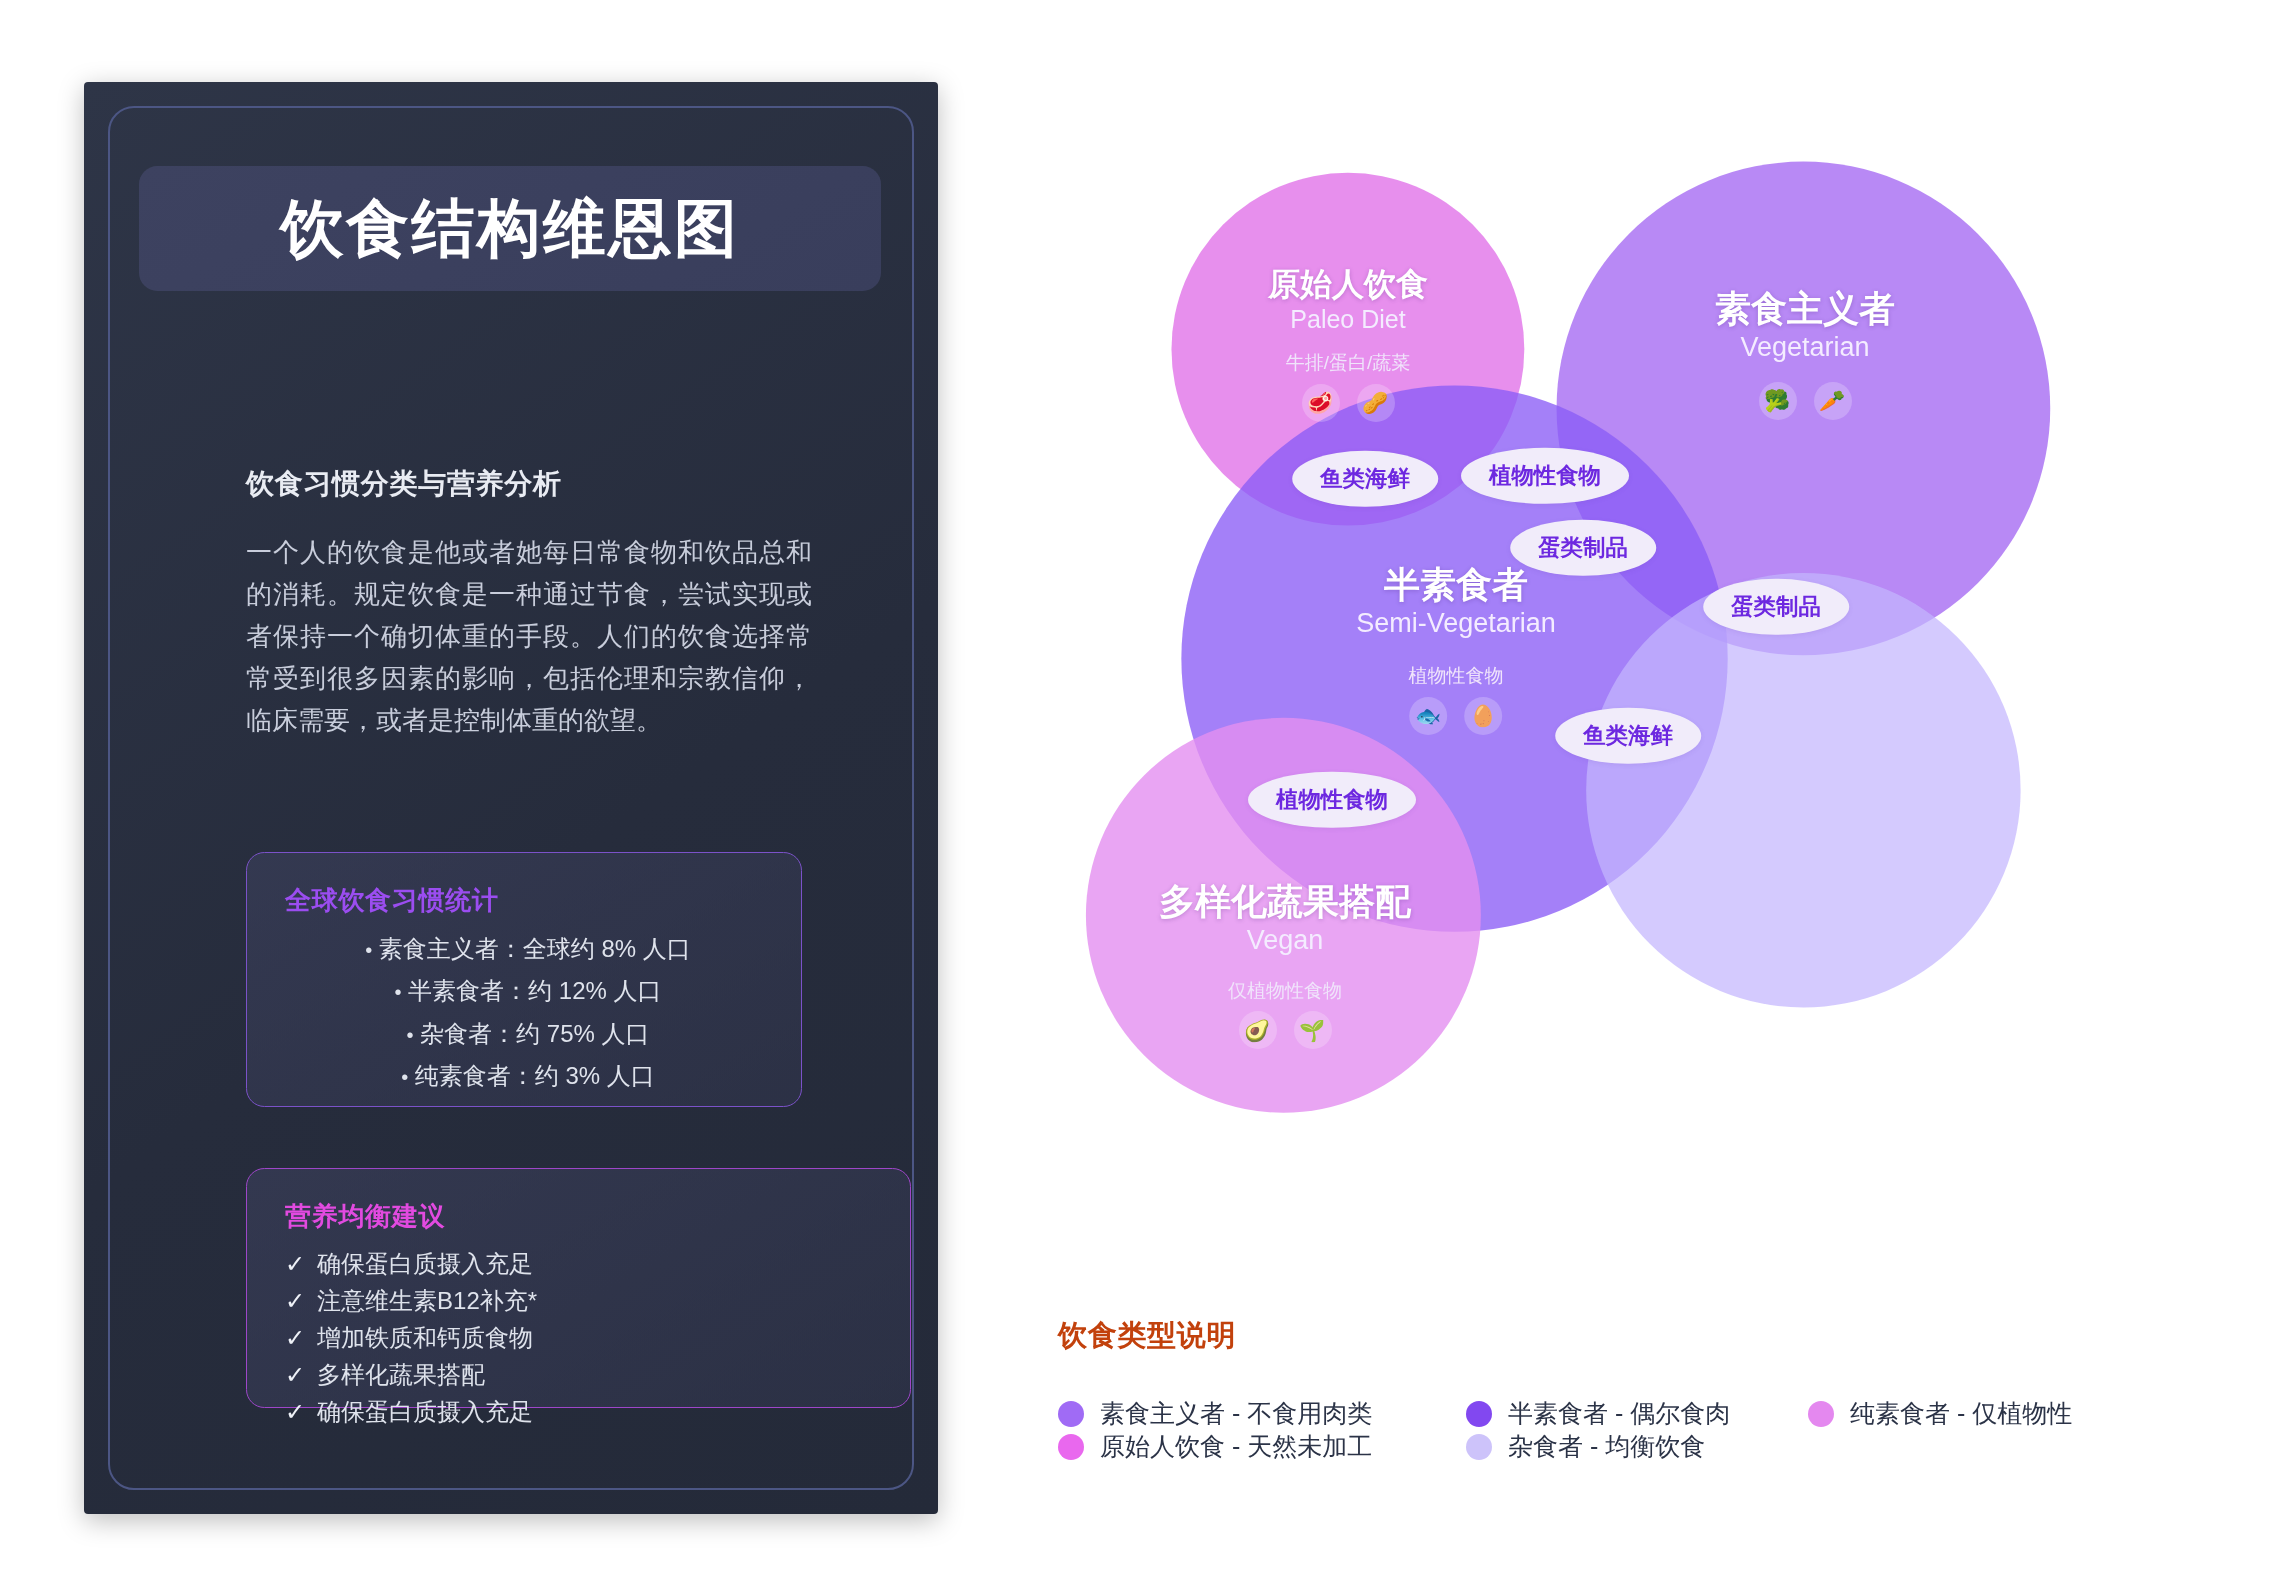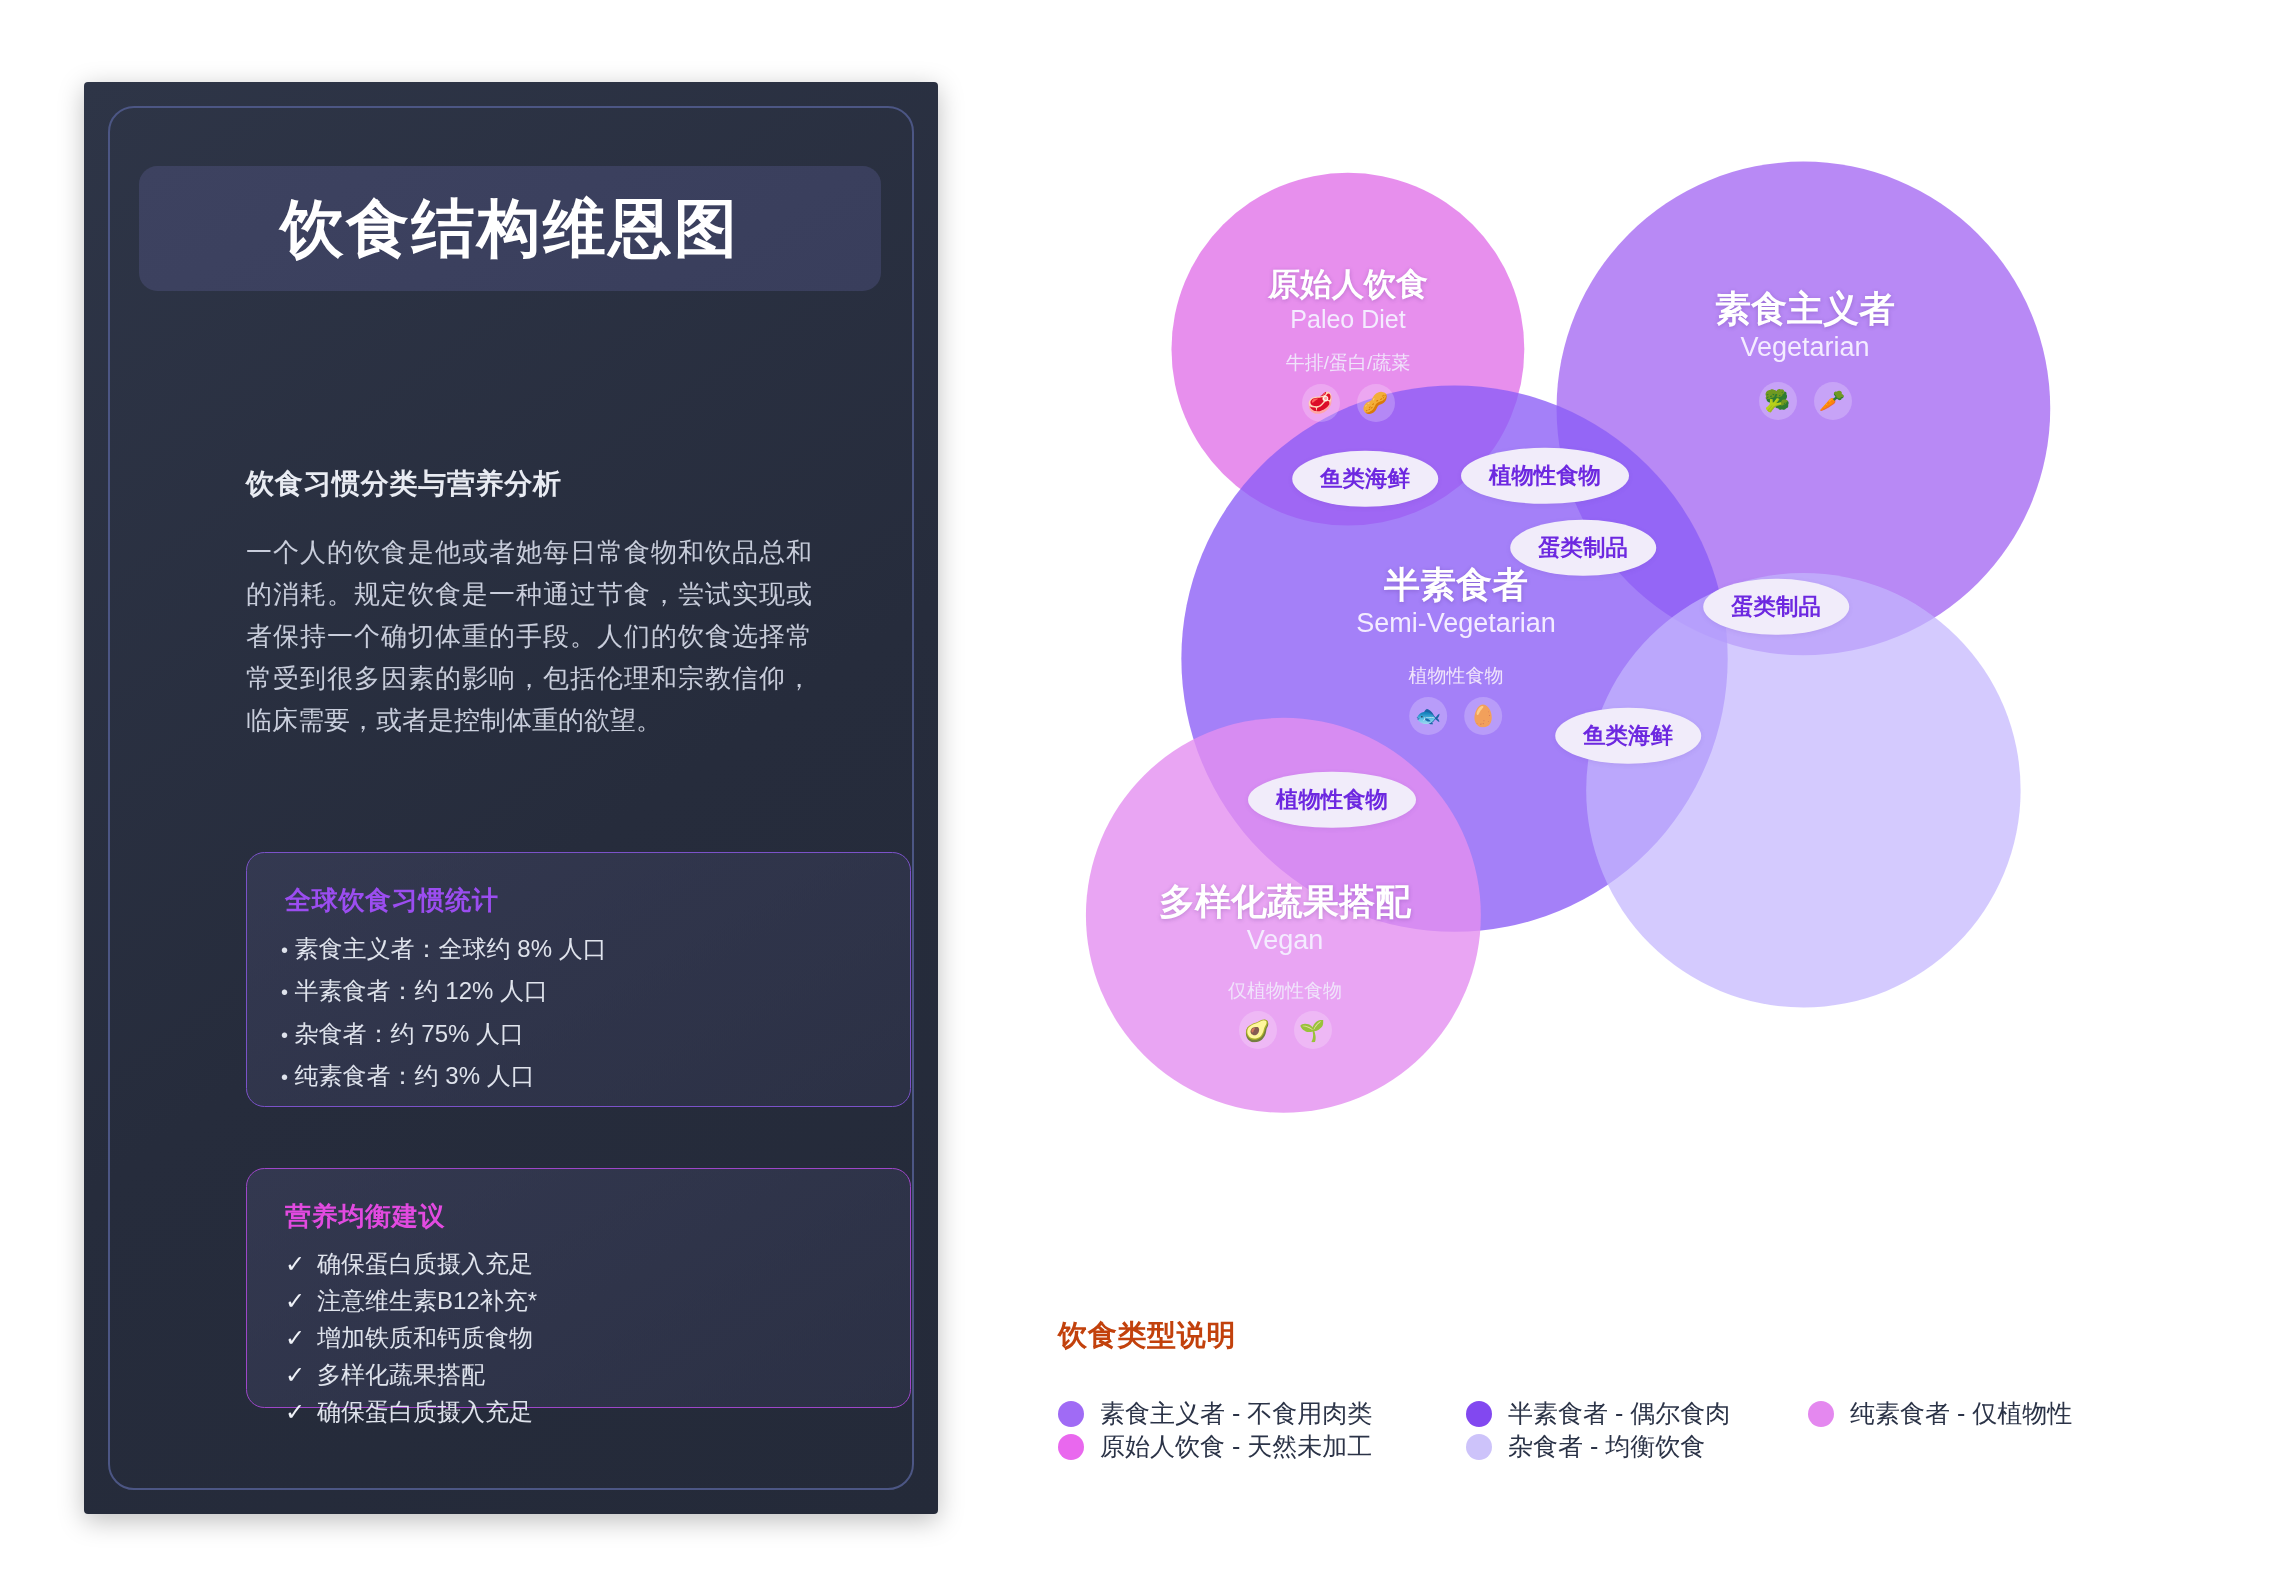--- a/index.html
+++ b/index.html
@@ -81,23 +81,24 @@
 
   .info-card {
     position: absolute;
     left: 162px;
     box-sizing: border-box;
     border-radius: 18.4px;
     background: linear-gradient(150deg, rgba(62,66,96,0.55) 0%, rgba(52,56,82,0.45) 100%);
   }
   .card-stats {
     top: 770px;
-    width: 665px;
+    width: 556px;
     height: 255px;
     border: 1.3px solid #7b52c9;
+    text-align: center;
   }
   .card-advice {
     top: 1086px;
     width: 665px;
     height: 240px;
     border: 1.3px solid #9e46c9;
   }
   .card-title {
     position: absolute;
     left: 38px;

